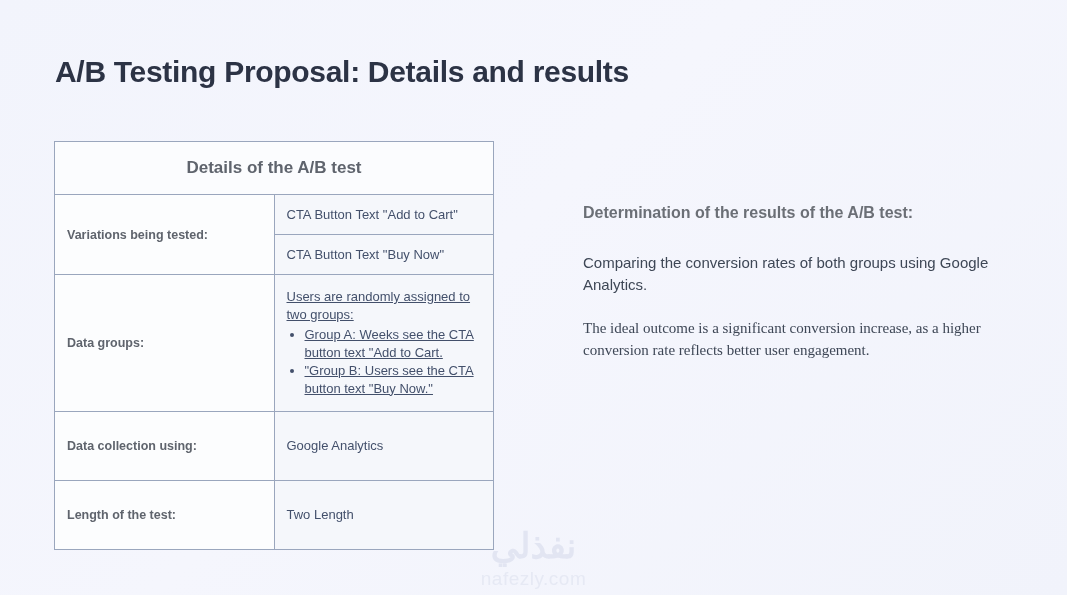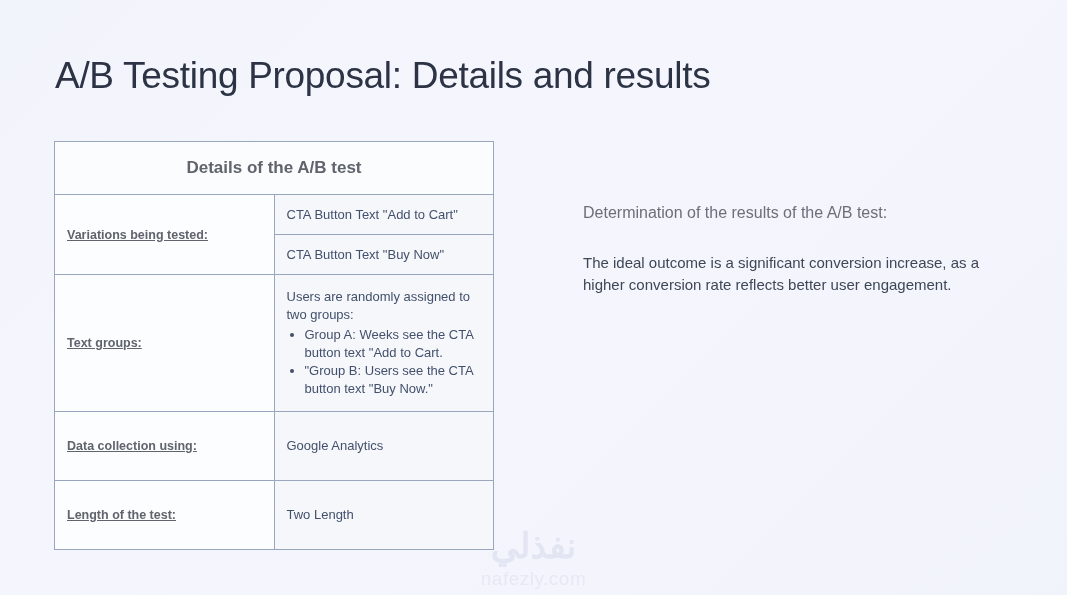--- a/index.html
+++ b/index.html
@@ -13,22 +13,22 @@
     font-family: "Liberation Sans", sans-serif;
     overflow: hidden;
     position: relative;
   }
 
   
   .slide-title {
     position: absolute;
     left: 55px;
     top: 55px;
-    font-size: 37px;
-    font-weight: normal;
+    font-size: 30px;
+    font-weight: bold;
     color: #2c3345;
     letter-spacing: -0.3px;
     white-space: nowrap;
   }
 
   
   .details-table {
     position: absolute;
     left: 54px;
     top: 141px;
@@ -50,21 +50,20 @@
     height: 52px;
     padding: 0 10px !important;
   }
   .label-cell {
     background: #fcfdfe;
     width: 182px;
     font-size: 12.5px;
     font-weight: bold;
     color: #5f646d;
     padding: 10px 0 10px 12px !important;
-    text-decoration: underline;
   }
   .value-cell {
     background: #f5f7fb;
     font-size: 13px;
     color: #43506b;
     padding: 12px 10px 12px 12px !important;
   }
   .value-cell .lead {
     margin: 0;
     line-height: 1.38;
@@ -75,48 +74,50 @@
     list-style-type: disc;
   }
   .value-cell ul li {
     line-height: 1.38;
     margin: 0;
     padding: 0;
   }
   .row-tall .value-cell {
     padding-top: 13px !important;
     padding-bottom: 13px !important;
+    text-decoration: underline;
   }
   .row-simple .label-cell,
   .row-simple .value-cell {
     height: 44px;
   }
 
   
   .results-panel {
     position: absolute;
     left: 583px;
     top: 203px;
     width: 420px;
   }
   .results-heading {
     font-size: 16px;
-    font-weight: normal;
+    font-weight: bold;
     color: #6b6f76;
     margin: 0 0 28px 0;
     line-height: 1.3;
   }
   .results-para {
     font-size: 15px;
     color: #3e4756;
     line-height: 1.45;
     margin: 0 0 23px 0;
   }
   .results-para:last-child {
     margin-bottom: 0;
+    font-family: Liberation Serif, serif;
   }
 
   
   .watermark {
     position: absolute;
     left: 0;
     right: 0;
     top: 528px;
     text-align: center;
     pointer-events: none;
@@ -151,21 +152,21 @@
 
     <tr>
       <td class="label-cell" rowspan="2">Variations being tested:</td>
       <td class="value-cell">CTA Button Text "Add to Cart"</td>
     </tr>
     <tr>
       <td class="value-cell">CTA Button Text "Buy Now"</td>
     </tr>
 
     <tr class="row-tall">
-      <td class="label-cell">Text groups:</td>
+      <td class="label-cell">Data groups:</td>
       <td class="value-cell">
         <p class="lead">Users are randomly assigned to two groups:</p>
         <ul>
           <li>Group A: Weeks see the CTA button text "Add to Cart.</li>
           <li>"Group B: Users see the CTA button text "Buy Now."</li>
         </ul>
       </td>
     </tr>
 
     <tr class="row-simple">
@@ -175,19 +176,20 @@
 
     <tr class="row-simple">
       <td class="label-cell">Length of the test:</td>
       <td class="value-cell">Two Length</td>
     </tr>
   </tbody>
 </table>
 
 <div class="results-panel">
   <p class="results-heading">Determination of the results of the A/B test:</p>
+  <p class="results-para">Comparing the conversion rates of both groups using Google Analytics.</p>
   <p class="results-para">The ideal outcome is a significant conversion increase, as a higher conversion rate reflects better user engagement.</p>
 </div>
 
 <div class="watermark">
   <div class="watermark-ar">نفذلي</div>
   <div class="watermark-domain">nafezly.com</div>
 </div>
 
 </body></html>

